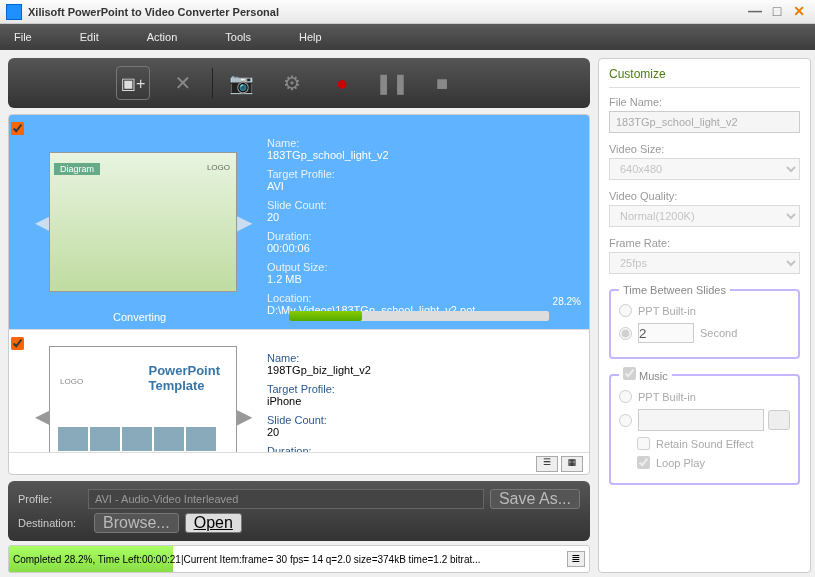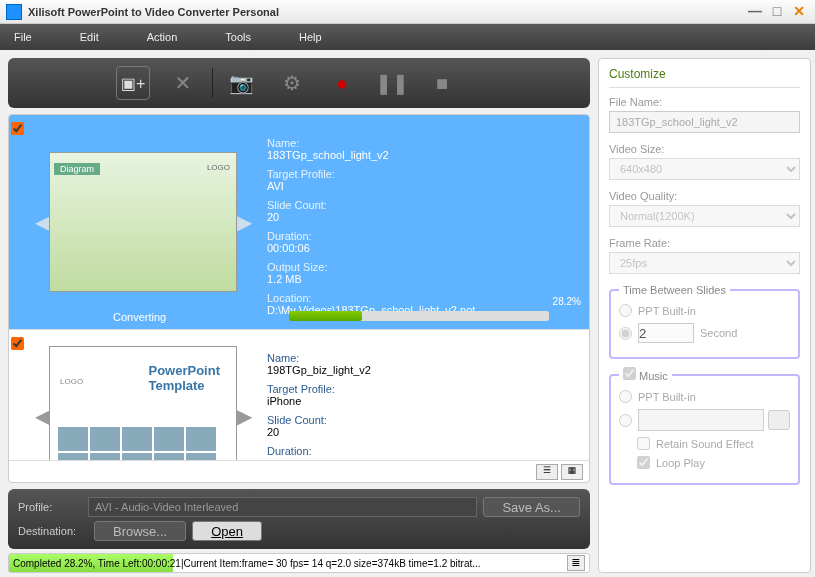--- a/index.html
+++ b/index.html
@@ -54,24 +54,24 @@
 .item .pbar .fill { height: 100%; background: linear-gradient(#8c0,#5a0); border-radius: 2px; }
 .item .pct { position: absolute; right: 8px; bottom: 22px; font-size: 10px; padding-left: 8px; }
 
 .viewrow { height: 22px; border-top: 1px solid #ddd; display: flex; justify-content: flex-end; align-items: center; padding: 0 6px; }
 .viewrow .vbtn { width: 22px; height: 16px; border: 1px solid #aaa; margin-left: 3px; font-size: 9px; text-align: center; background: #eee; cursor: pointer; }
 
 .profilebox { margin: 6px 8px 0 8px; background: linear-gradient(#555,#333); border-radius: 6px; padding: 6px 10px; color: #ccc; font-size: 11px; }
 .profilebox .prow { display: flex; align-items: center; height: 24px; }
 .profilebox .plbl { width: 70px; }
 .profilebox .pinput { flex: 1; height: 20px; background: #444; border: 1px solid #666; color: #999; padding: 0 6px; font-size: 11px; }
-.profilebox .pbtn { height: 20px; padding: 0 18px; margin-left: 6px; background: #555; border: 1px solid #777; color: #bbb; font-size: 13px; cursor: pointer; border-radius: 3px; }
+.profilebox .pbtn { height: 20px; padding: 0 8px; margin-left: 6px; background: #555; border: 1px solid #777; color: #bbb; font-size: 16px; cursor: pointer; border-radius: 3px; }
 .profilebox .pbtn.act { background: #ddd; color: #000; text-decoration: underline; }
 
-.statusbar { height: 20px; margin: 4px 8px; border: 1px solid #ccc; border-radius: 3px; background: #fff; font-size: 10px; display: flex; align-items: center; padding: 0 4px; position: relative; }
+.statusbar { height: 28px; margin: 4px 8px; border: 1px solid #ccc; border-radius: 3px; background: #fff; font-size: 10px; display: flex; align-items: center; padding: 0 4px; position: relative; }
 .statusbar .sfill { position: absolute; left: 0; top: 0; bottom: 0; background: linear-gradient(#af6,#8d4); z-index: 0; }
 .statusbar .stext { position: relative; z-index: 1; flex: 1; white-space: nowrap; overflow: hidden; }
 .statusbar .sicon { width: 18px; height: 16px; border: 1px solid #aaa; margin-left: 4px; cursor: pointer; position: relative; z-index: 1; background: #eee; text-align: center; font-size: 11px; }
 
 .rightcol { padding: 8px 10px; font-size: 11px; color: #888; overflow-y: auto; }
 .rightcol .ctitle { color: #4d7c0f; font-size: 12px; margin-bottom: 6px; }
 .rightcol .csep { height: 1px; background: #ddd; margin-bottom: 8px; }
 .rightcol .clbl { margin-bottom: 3px; color: #999; }
 .rightcol .cinput { width: 100%; height: 22px; border: 1px solid #ccc; background: #f5f5f5; color: #aaa; padding: 0 6px; margin-bottom: 10px; font-size: 11px; }
 .rightcol .csel { width: 100%; height: 22px; border: 1px solid #ccc; background: #f5f5f5; color: #aaa; padding: 0 6px; margin-bottom: 10px; font-size: 11px; }

